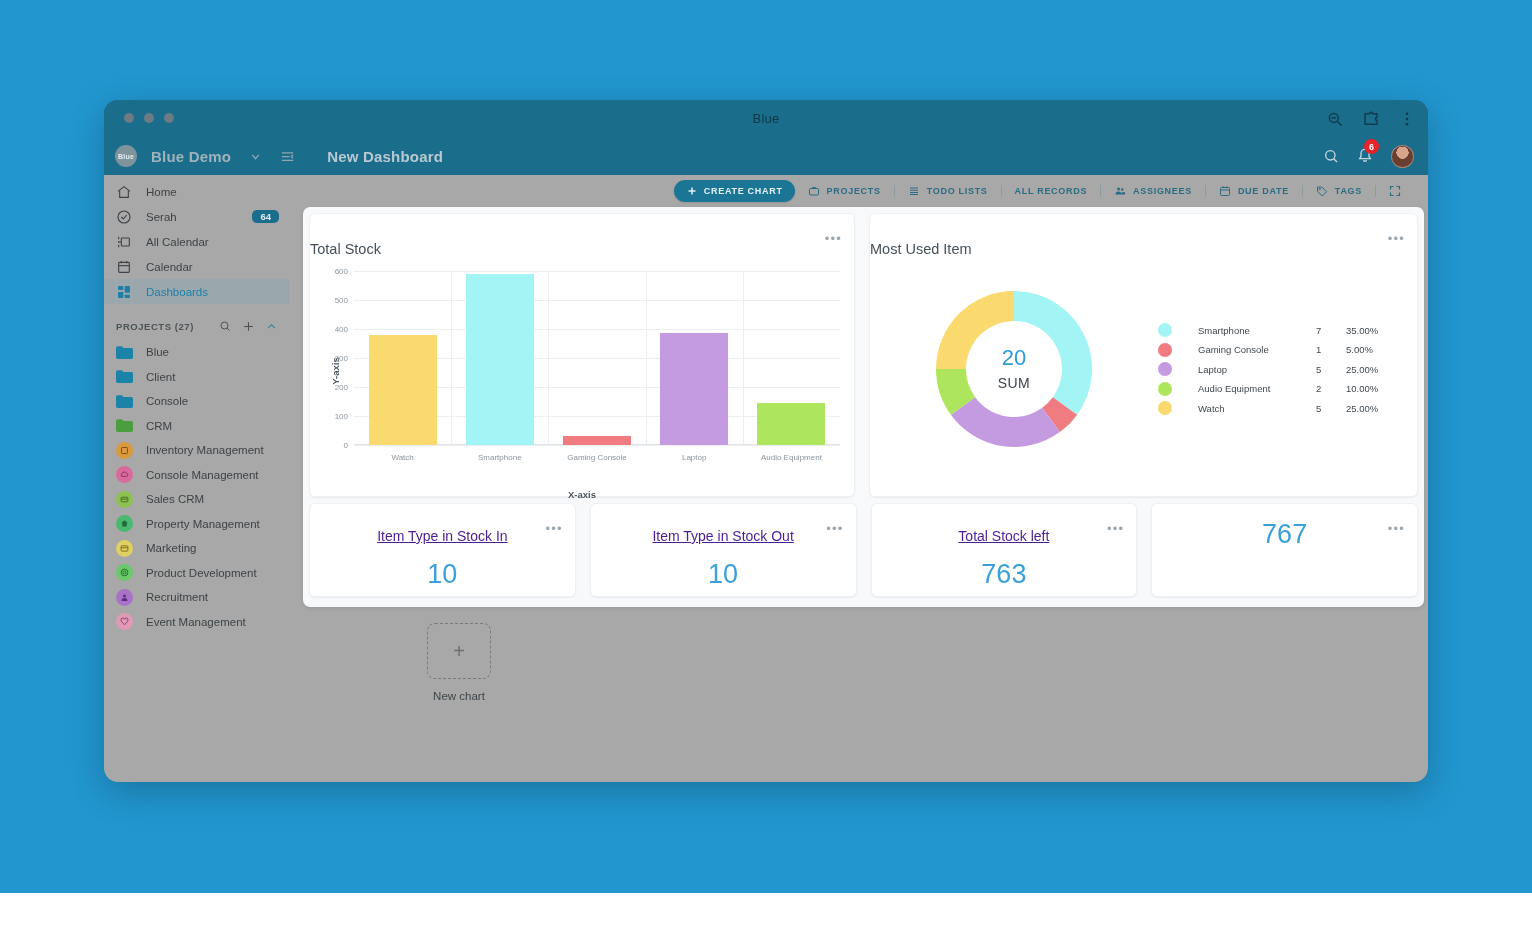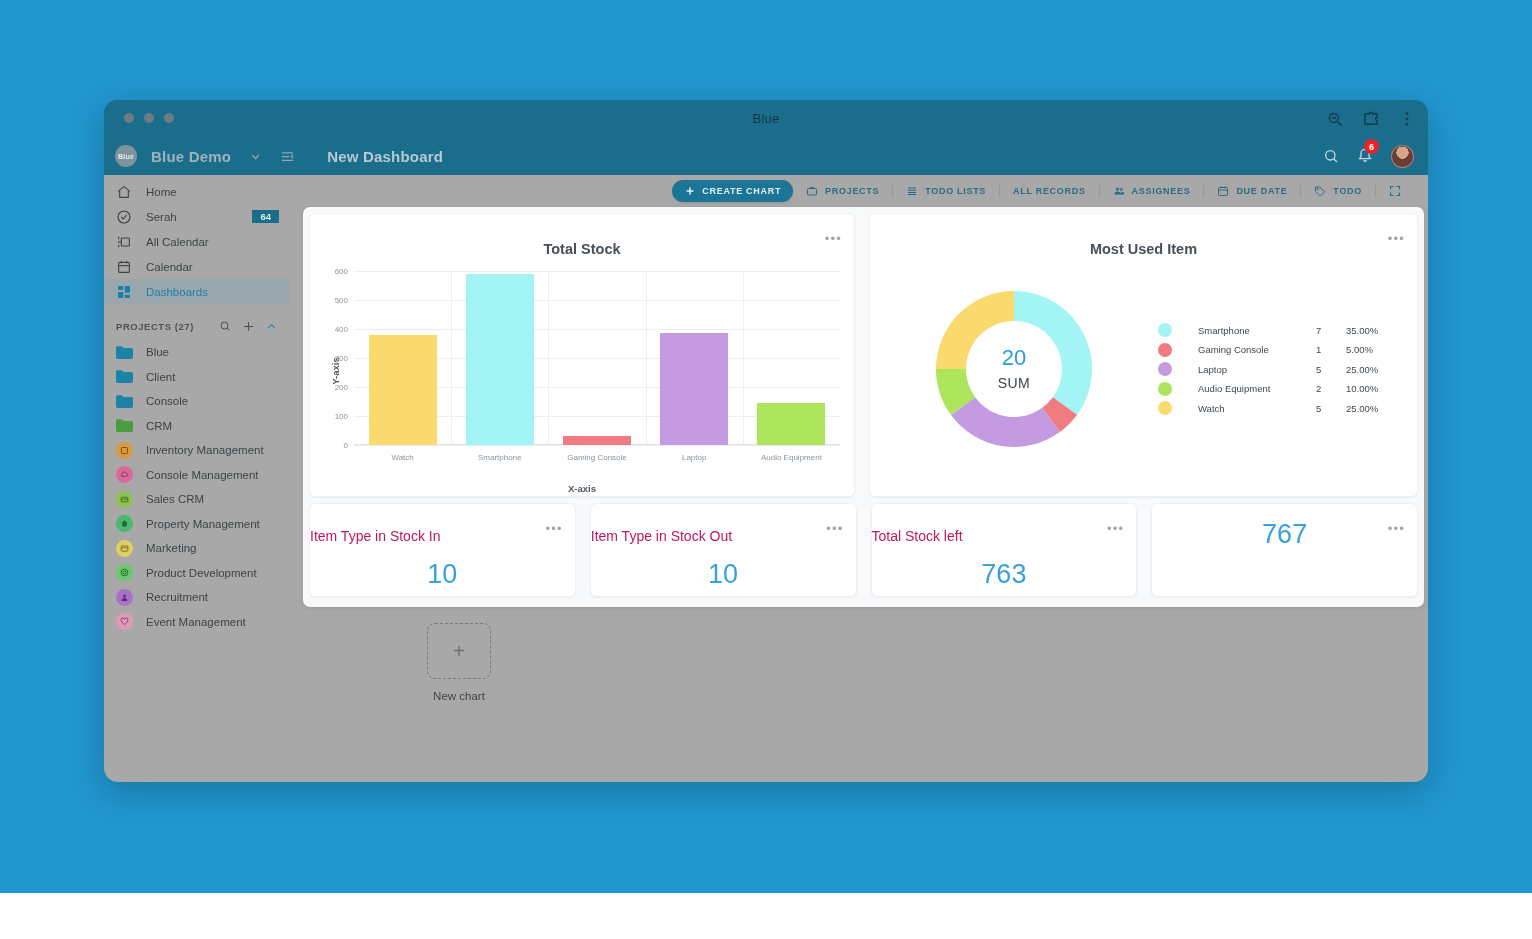--- a/index.html
+++ b/index.html
@@ -84,21 +84,21 @@
   .nav-item {
     height: 25px; display:flex; align-items:center; padding: 0 10px 0 12px;
     font-size: 11.5px; color:#3d4347;
   }
   .nav-item.active { background:#9aa8ae; }
   .nav-item.active .nav-label { color:#1e7fa8; }
   .nav-ico { width:16px; height:16px; flex:0 0 16px; display:block; margin-right: 14px; }
   .nav-label { white-space:nowrap; }
   .nav-count {
     margin-left:auto; background:#1b6d8c; color:#dfeaef;
-    font-size: 9.5px; font-weight: 700; border-radius: 0;
+    font-size: 9.5px; font-weight: 700; border-radius: 5px;
     padding: 2px 8px; line-height: 1;
   }
   .proj-head {
     display:flex; align-items:center; height: 28px;
     padding: 0 12px 0 12px; margin-top: 8px;
     font-size: 9.5px; font-weight:700; color:#4c5357; letter-spacing:.55px;
   }
   .proj-head .ph-actions { margin-left:auto; display:flex; align-items:center; gap: 11px; }
   .proj-item { height: 24.5px; display:flex; align-items:center; padding: 0 10px 0 12px; font-size: 11.5px; color:#3d4347; }
   .proj-ico { width: 17px; height: 13px; flex:0 0 17px; margin-right: 13px; display:block; }
@@ -132,35 +132,35 @@
     box-shadow: 0 1px 4px rgba(0,0,0,.10);
     padding: 6px;
   }
   .row1 { display:flex; gap: 14px; height: 284px; }
   .row2 { display:flex; gap: 14px; height: 94px; margin-top: 6px; }
   .card {
     background:#fff; border-radius: 6px; border:1px solid #eef1f4;
     position:relative; box-shadow: 0 1px 2px rgba(16,40,60,.06);
   }
   .card-title {
-    text-align:center; font-size: 14.5px; color:#45505a;
-    padding-top: 27px; font-weight: 700;
+    text-align:left; font-size: 14.5px; color:#45505a;
+    padding-top: 27px; font-weight: 400;
   }
   .kebab { position:absolute; right: 12px; top: 18px; color:#9aa5ae; font-size: 13px; letter-spacing: 1.2px; line-height:1; }
-  .kpi-title { text-align:left; font-size: 14px; color:#be185d; padding-top: 24px; }
+  .kpi-title { text-align:center; font-size: 14px; color:#4c1d95; padding-top: 24px; text-decoration: underline; }
   .kpi-value { text-align:center; font-size: 27px; color:#3aa0dc; padding-top: 15px; font-weight:400; }
 
   
   .barchart { flex: 0 0 546px; }
   .chart-area { position:relative; margin: 14px 12px 0 12px; height: 200px; }
   .ylabel {
     position:absolute; left: 0px; top: 50%; transform: translateY(-50%) rotate(-90deg);
     font-size: 9.5px; font-weight:700; color:#4a545d; transform-origin: center;
   }
-  .xlabel { text-align:center; font-size: 9.5px; font-weight:700; color:#4a545d; margin-top: 12px; }
+  .xlabel { text-align:center; font-size: 9.5px; font-weight:700; color:#4a545d; margin-top: 18px; }
   .plot { position:absolute; left: 32px; right: 2px; top: 0; bottom: 26px; }
   .ytick { position:absolute; right: 100%; transform: translateY(-50%); margin-right: 6px;
            font-size: 8px; color:#8b949c; white-space:nowrap; }
   .gline { position:absolute; left:0; right:0; height:1px; background:#eceff1; }
   .vline { position:absolute; top:0; bottom:0; width:1px; background:#eceff1; }
   .axisline { position:absolute; left:0; right:0; bottom:0; height:1px; background:#e0e4e7; }
   .bars { position:absolute; left:0; right:0; top:0; bottom:0; display:flex; }
   .barcol { flex:1; position:relative; }
   .bar { position:absolute; bottom:0; left:50%; transform:translateX(-50%); width: 68px; }
   .xtick { position:absolute; top: 100%; left:50%; transform:translateX(-50%); margin-top: 8px;
@@ -469,21 +469,21 @@
                 <line x1="16" y1="2.5" x2="16" y2="6.5"></line>
               </svg>
             <span>DUE DATE</span>
           </div>
           <span class="tb-sep"></span>
           <div class="tb-btn">
             <svg class="tb-ico" viewBox="0 0 24 24" fill="none" stroke="#2b6c85" stroke-width="2">
                 <path d="M3 12.5V4h8.5L21 13.5 12.5 22z"></path>
                 <circle cx="7.5" cy="8" r="1.4"></circle>
               </svg>
-            <span>TODO</span>
+            <span>TAGS</span>
           </div>
           <span class="tb-sep"></span>
           <div class="tb-btn">
             <svg class="tb-ico" viewBox="0 0 24 24" fill="none" stroke="#2b6c85" stroke-width="2.4">
                 <polyline points="3 9 3 3 9 3"></polyline>
                 <polyline points="15 3 21 3 21 9"></polyline>
                 <polyline points="21 15 21 21 15 21"></polyline>
                 <polyline points="9 21 3 21 3 15"></polyline>
               </svg>
           </div>

